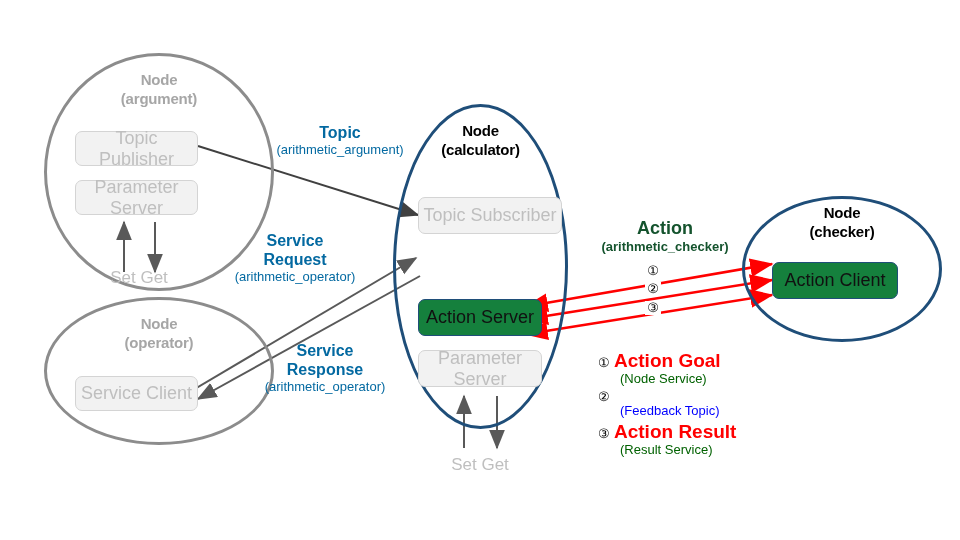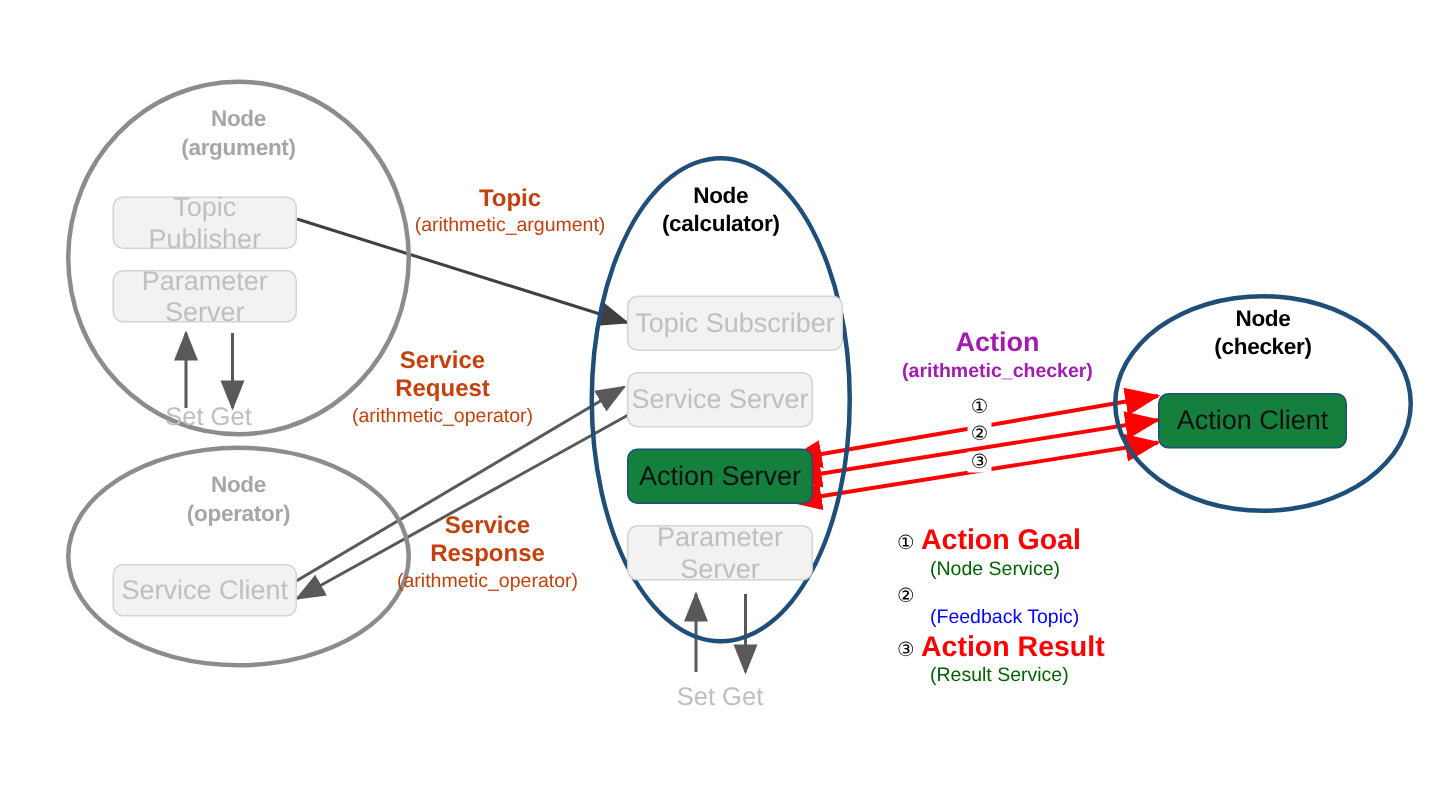--- a/index.html
+++ b/index.html
@@ -71,32 +71,32 @@
   }
 
   
   .label {
     position: absolute;
     text-align: center;
     z-index: 3;
     white-space: nowrap;
   }
   .label .l1 { font-weight: bold; }
-  .label.grey-lbl { color: #c2410c; }
+  .label.grey-lbl { color: #0369a1; }
   .label.setget {
     color: #bfbfbf;
     font-weight: normal;
     font-size: 17px;
   }
   .lbl-topic .l1 { font-size: 16px; }
   .lbl-topic .l2 { font-size: 13px; }
   .lbl-svc .l1 { font-size: 16px; line-height: 19px; }
   .lbl-svc .l2 { font-size: 13px; }
 
-  .label.action-lbl { color: #a21caf; }
+  .label.action-lbl { color: #14532d; }
   .label.action-lbl .l1 { font-size: 18px; font-weight: bold; }
   .label.action-lbl .l2 { font-size: 13px; font-weight: bold; }
 
   
   .circnum {
     position: absolute;
     font-size: 13px;
     color: #000000;
     background: #ffffff;
     line-height: 14px;
@@ -213,23 +213,20 @@
     <span>Service Client</span>
   </div>
 
   <div class="node navy" style="left:393px; top:104px; width:175px; height:325px;"></div>
   <div class="node-title navy" style="left:393px; top:121px; width:175px;">
     <div>Node</div>
     <div>(calculator)</div>
   </div>
   <div class="iface grey" style="left:418px; top:197px; width:144px; height:37px;">
     <span>Topic Subscriber</span>
-  </div>
-  <div class="iface grey" style="left:418px; top:248px; width:124px; height:37px;">
-    <span>Service Server</span>
   </div>
   <div class="iface pink" style="left:418px; top:299px; width:124px; height:37px;">
     <span>Action Server</span>
   </div>
   <div class="iface grey" style="left:418px; top:350px; width:124px; height:37px;">
     <span>Parameter Server</span>
   </div>
   <div class="label setget" style="left:420px; top:455px; width:120px;">
     <span>Set Get</span>
   </div>

